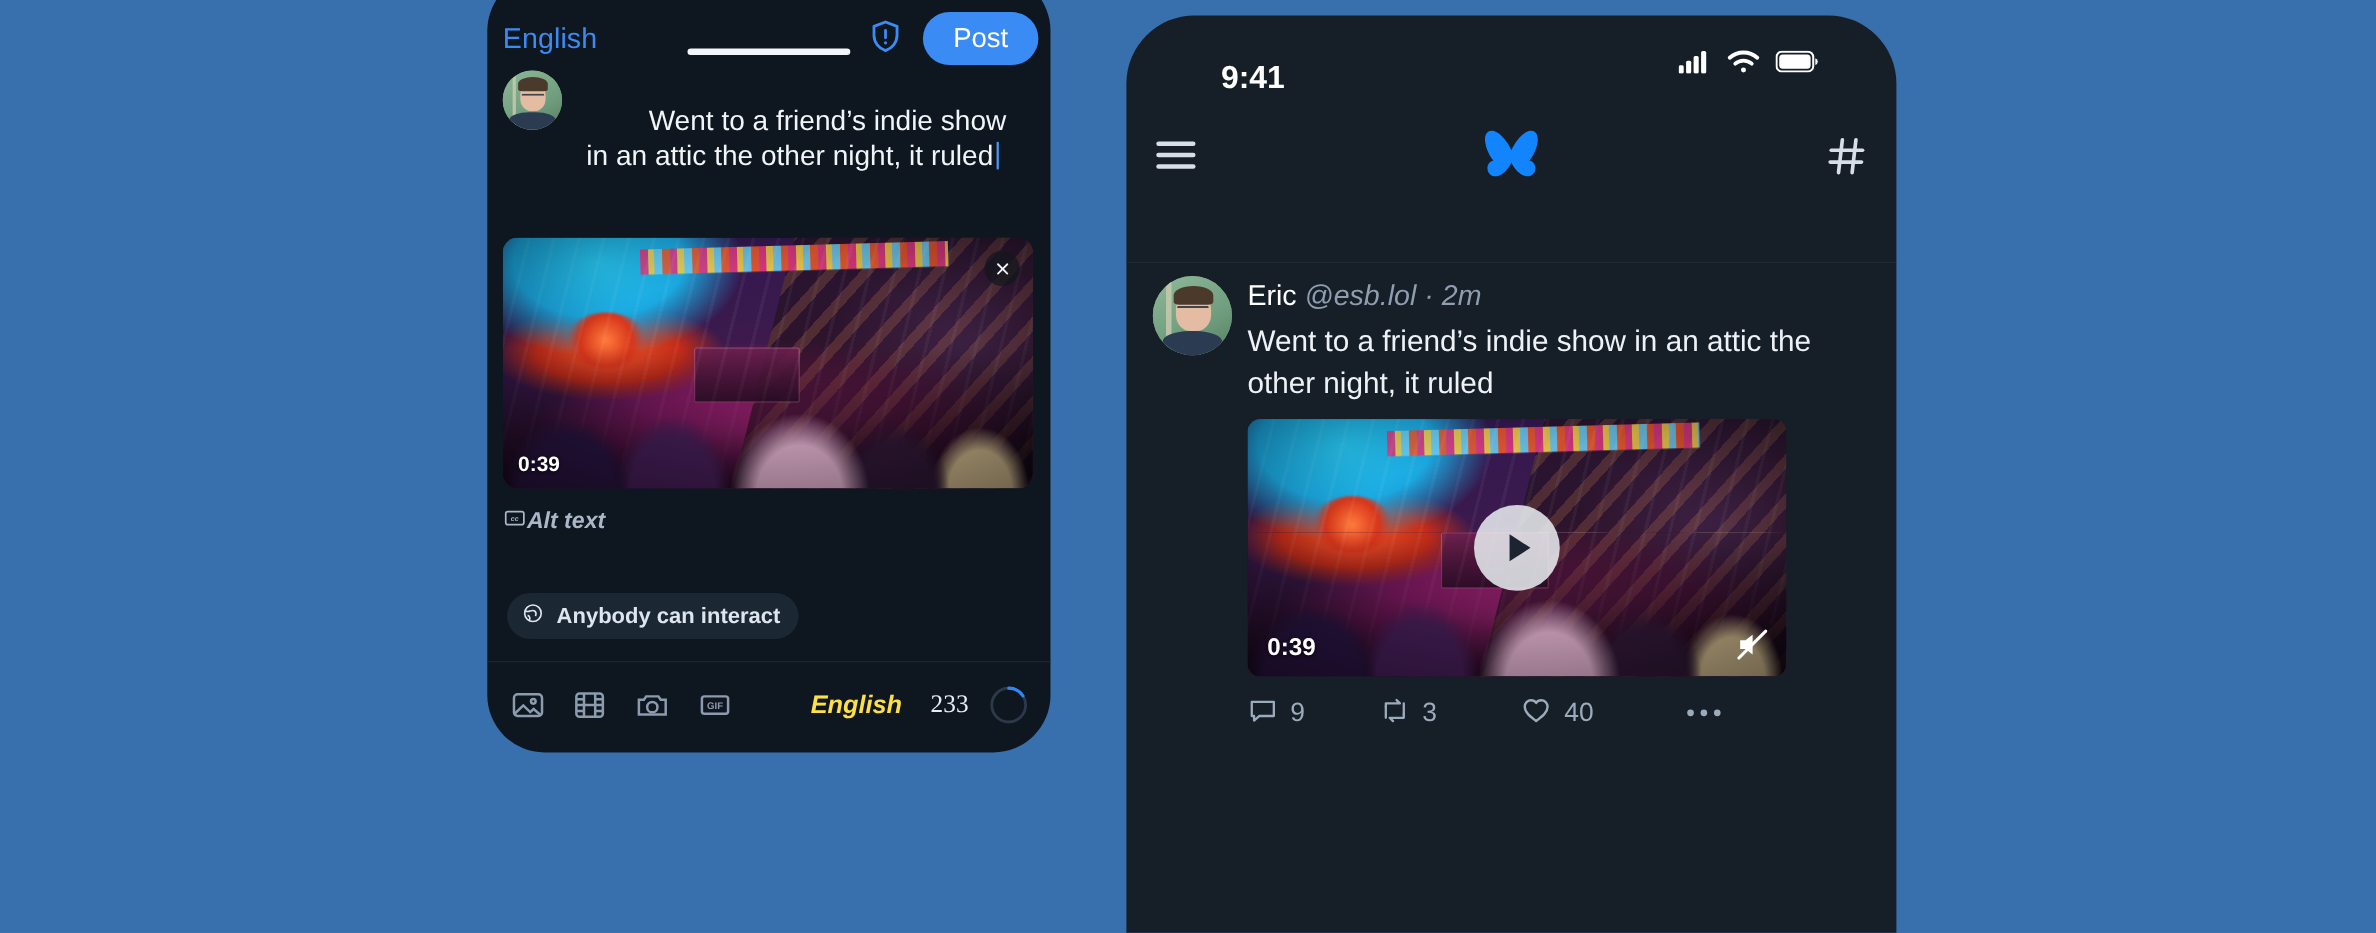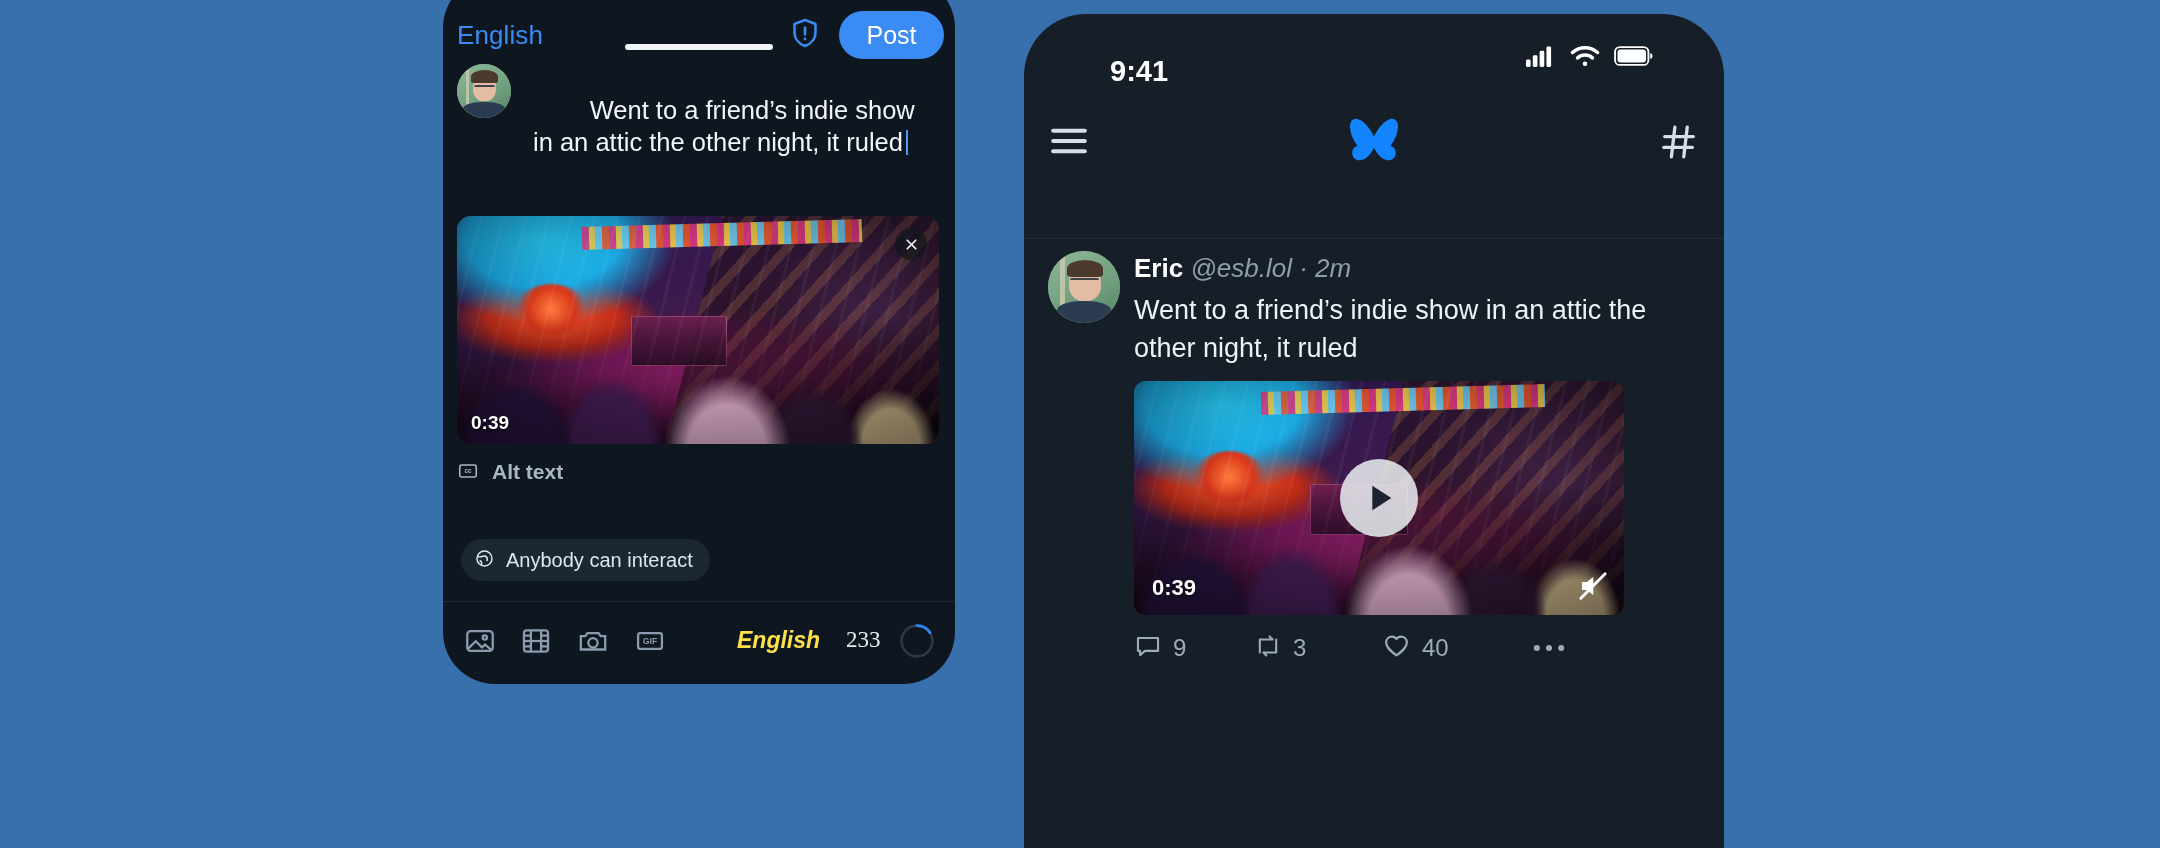--- a/index.html
+++ b/index.html
@@ -68,32 +68,33 @@
     cursor: pointer; z-index: 6;
   }
   #media-duration {
     position: absolute; left: 14px; bottom: 10px;
     font-size: 19px; font-weight: bold; color: #fff; z-index: 6;
     text-shadow: 0 1px 3px rgba(0,0,0,.8);
   }
 
   #alt-text-row {
     position: absolute; left: 14px; top: 396px;
-    display: flex; align-items: flex-start; gap: 13px;
+    display: flex; align-items: center; 
     cursor: pointer;
+    font-style: italic;
   }
   #alt-text-row .lbl { font-size: 21px; color: #A9B7C6; font-weight: 600; }
 
   #interact-pill {
     position: absolute; left: 18px; top: 475px;
     height: 42px; padding: 0 17px 0 13px; border-radius: 21px;
     background: #1C2734; display: flex; align-items: center; gap: 11px;
     cursor: pointer;
   }
-  #interact-pill .lbl { font-size: 20px; color: #DDE5EE; font-weight: 400; }
+  #interact-pill .lbl { font-size: 20px; color: #DDE5EE; font-weight: 700; }
 
   #composer-divider {
     position: absolute; left: 0; top: 537px; width: 100%; height: 1px;
     background: #1E2836;
   }
   #composer-toolbar {
     position: absolute; left: 0; top: 538px; width: 100%; height: 78px;
   }
   .tb-icon { position: absolute; top: 22px; width: 34px; height: 34px; cursor: pointer; }
   #tb-image  { left: 20px; }
@@ -159,21 +160,21 @@
 
   #post-card { position: absolute; left: 0; top: 225px; width: 100%; }
   #post-avatar {
     position: absolute; left: 24px; top: 12px;
     width: 72px; height: 72px; border-radius: 50%; overflow: hidden; background: #7FA88D;
   }
   #post-meta {
     position: absolute; left: 110px; top: 14px;
     font-size: 26px; white-space: nowrap;
   }
-  #post-meta .name { color: #FFFFFF; font-weight: bold; }
+  #post-meta .name { color: #FFFFFF; font-weight: normal; }
   #post-meta .handle, #post-meta .dot, #post-meta .time { color: #8E9DAF; font-style: italic; }
   #post-body {
     position: absolute; left: 110px; top: 52px; width: 548px;
     font-size: 27px; line-height: 38px; color: #EEF2F7;
   }
   #post-video {
     position: absolute; left: 110px; top: 142px;
     width: 490px; height: 234px; border-radius: 12px; overflow: hidden;
     cursor: pointer;
   }

